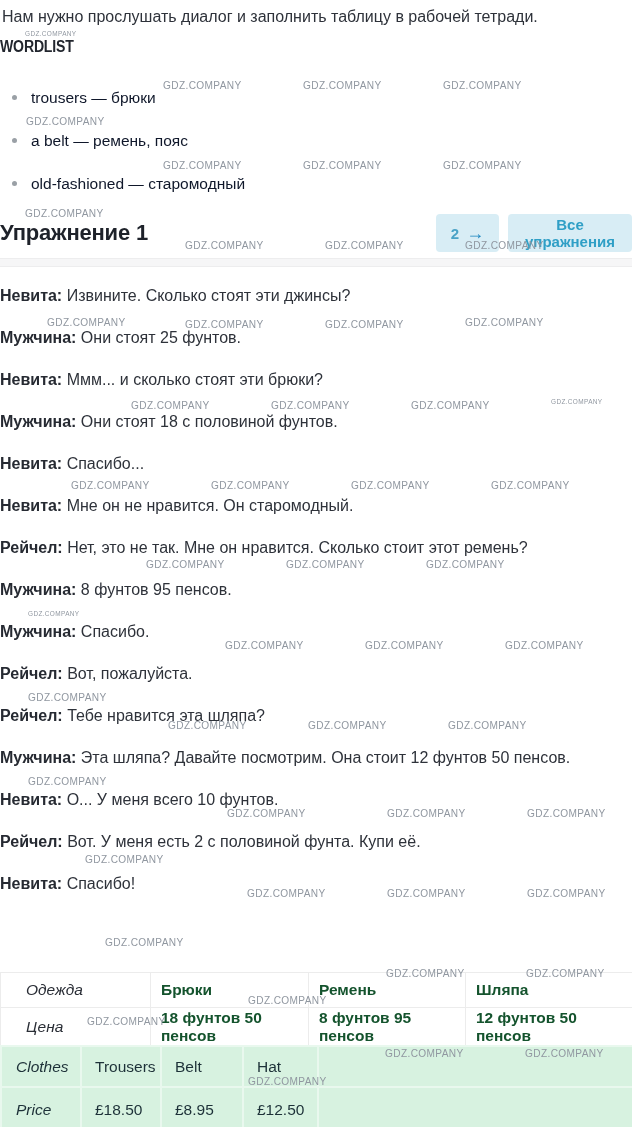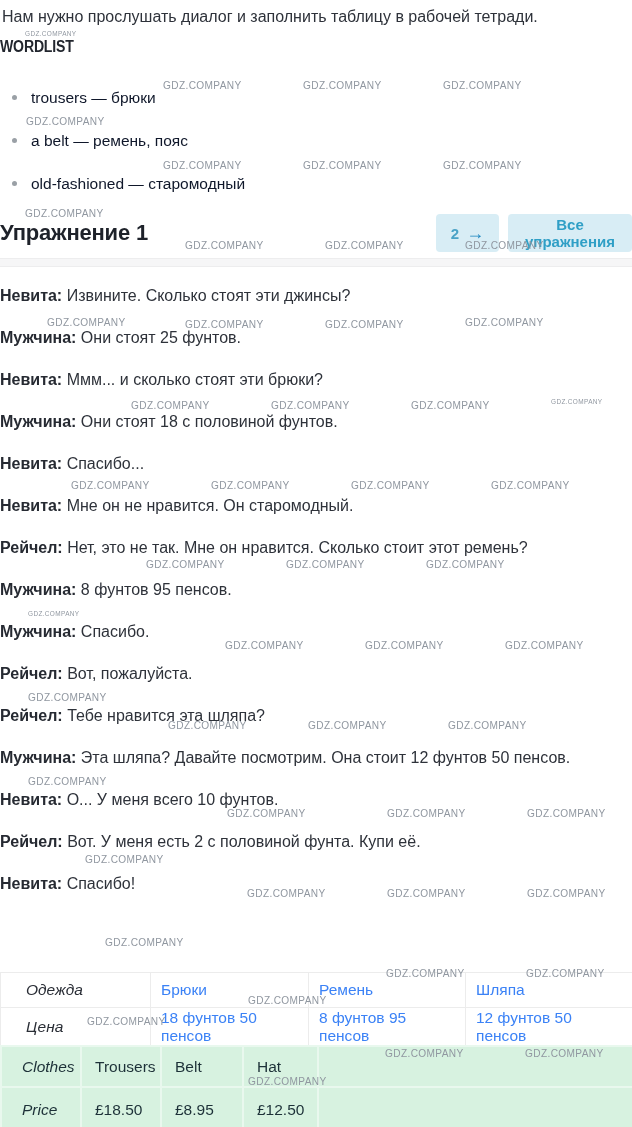--- a/index.html
+++ b/index.html
@@ -27,29 +27,29 @@
   
   .divider { position:absolute; top:258px; left:0; width:632px; height:7px; background:#f6f6f7;
              border-top:1px solid #ededee; border-bottom:1px solid #ededee; }
   
   .dialogue { position:absolute; top:286px; left:0; width:632px; z-index:1; }
   .dialogue p { margin:0 0 22px 0; font-size:16px; line-height:20px; color:#2e323a; }
   .dialogue b { font-weight:700; color:#262a32; }
   
   .t-ru { position:absolute; top:972px; left:0; width:632px; table-layout:fixed; border-collapse:collapse;
           background:#ffffff; z-index:2; }
-  .t-ru td { border:1px solid #ececec; background:#ffffff; font-size:15.5px; font-weight:400; color:#3b82f6;
+  .t-ru td { border:1px solid #ececec; background:#ffffff; font-size:15.5px; font-weight:700; color:#14532d;
              padding:0 8px 0 10px; vertical-align:middle; }
   .t-ru td.lbl { font-style:italic; font-weight:400; padding-left:25px; color:#2a2e36; }
   
   .t-en { position:absolute; top:1045px; left:0; width:632px; table-layout:fixed; border-collapse:collapse;
           background:#d7f2e0; z-index:2; }
   .t-en td { border:2px solid #e9f8ee; background:#d7f2e0; font-size:15.5px; font-weight:400; color:#1d3138;
              padding:0 6px 0 13px; vertical-align:middle; }
-  .t-en td.lbl { font-style:italic; font-weight:500; padding-left:20px; }
+  .t-en td.lbl { font-style:italic; font-weight:500; padding-left:14px; }
   
   .wm { position:absolute; z-index:3; font-size:11px; line-height:11px; letter-spacing:0.4px; color:#9097a0;
         white-space:nowrap; transform:scaleX(.92); transform-origin:left top; pointer-events:none; }
   .wm.sm { font-size:7px; line-height:7px; }
 </style>
 </head>
 <body>
 
 <div id="screen">
 

